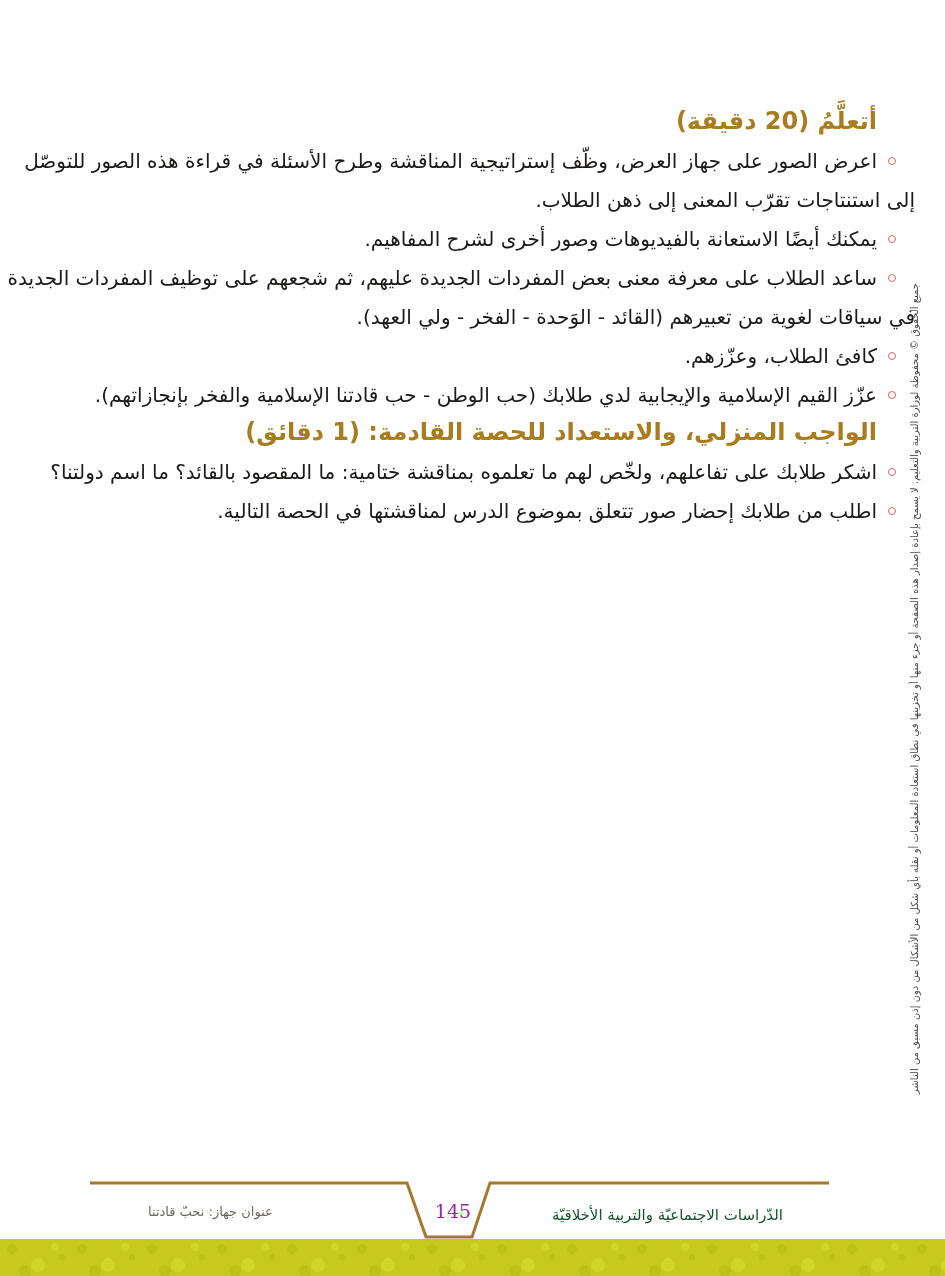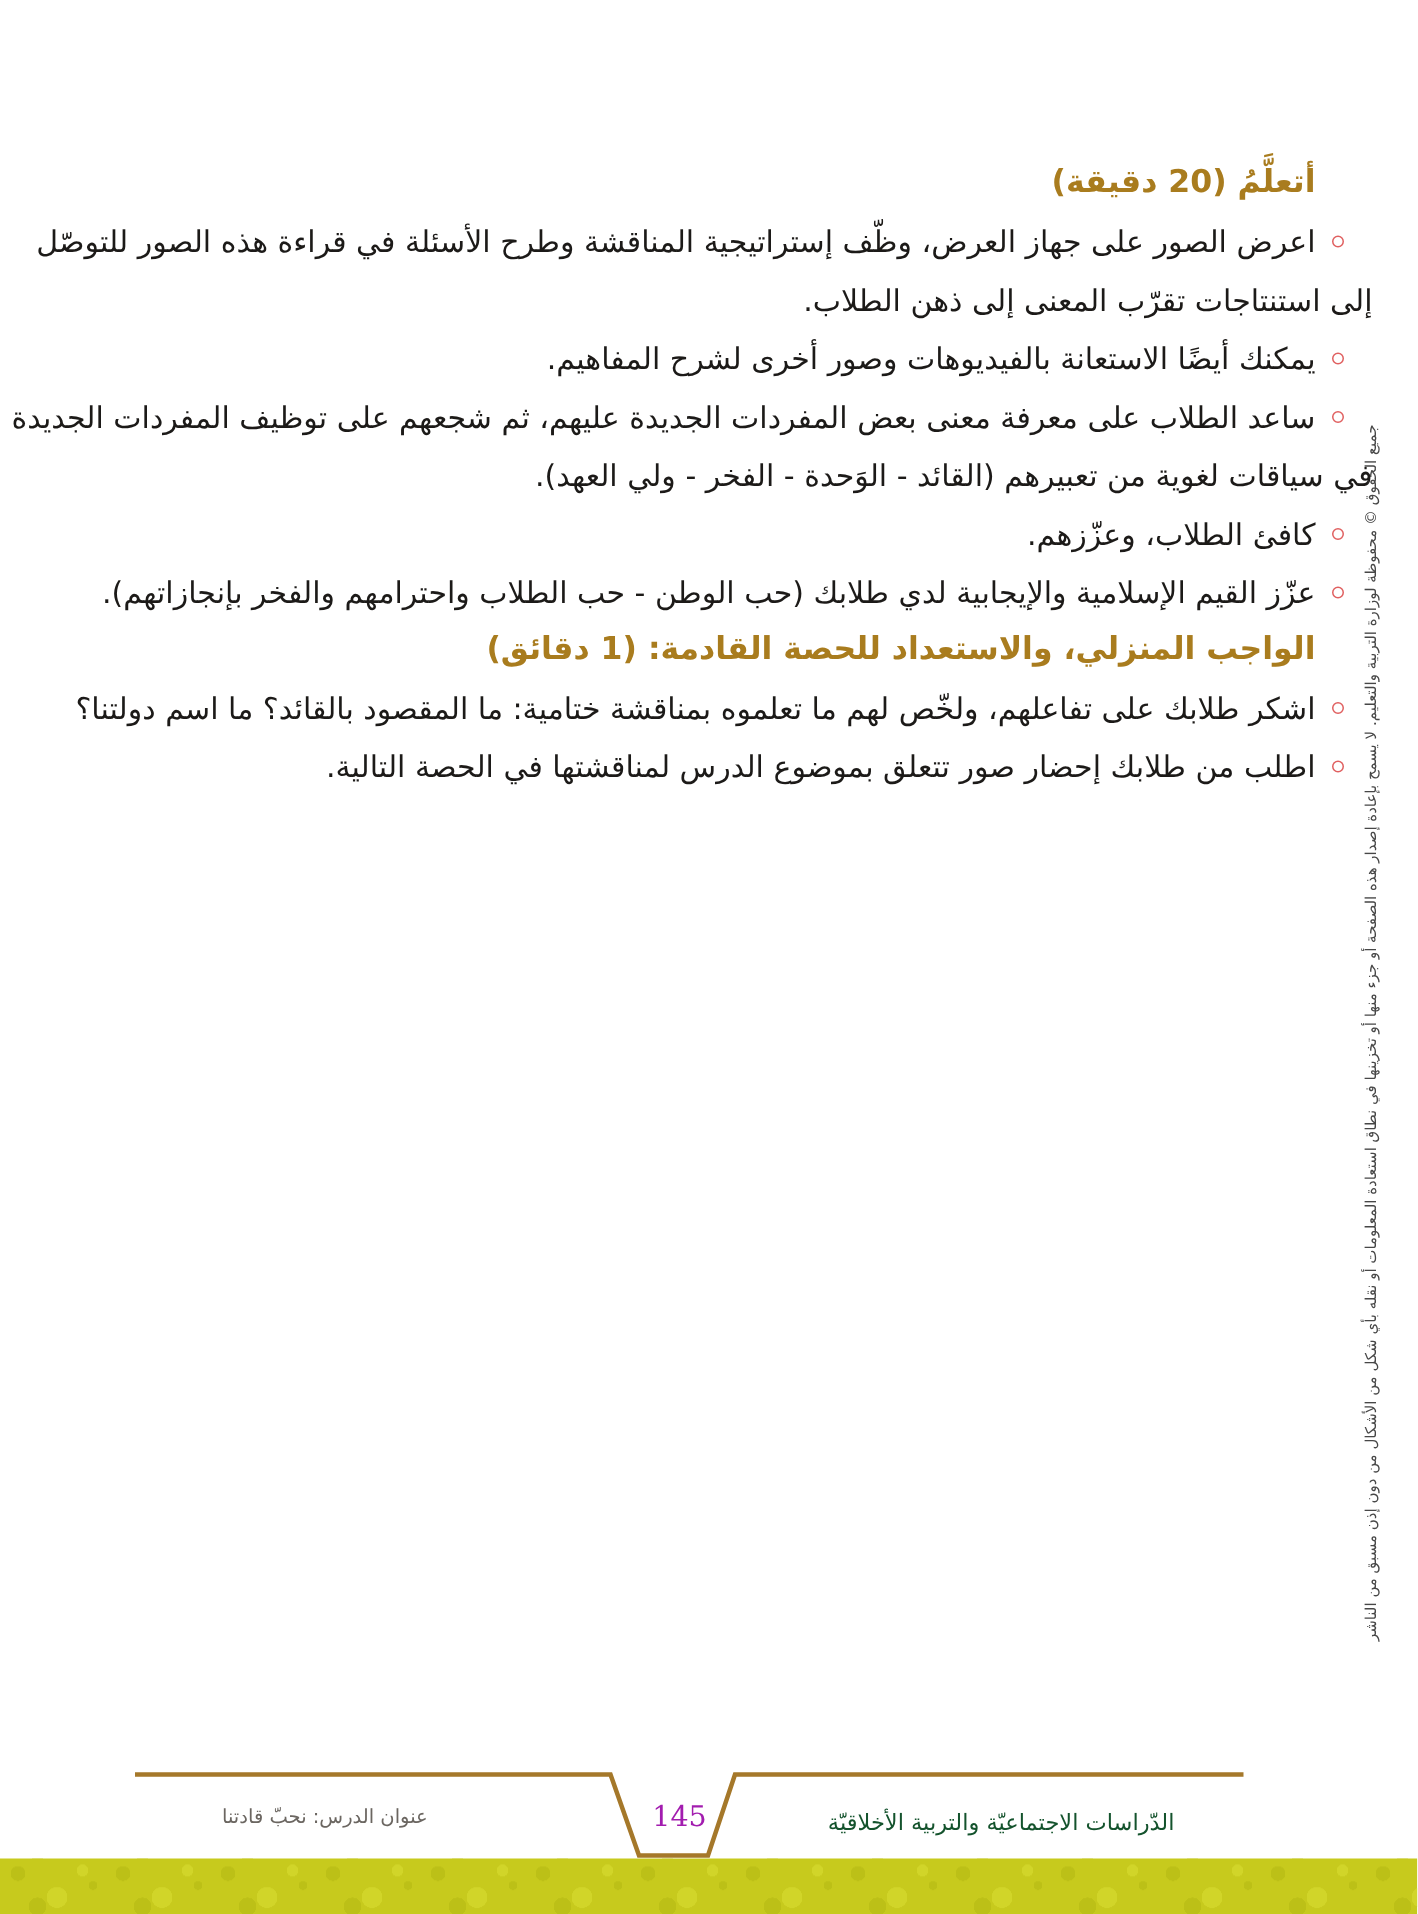--- a/index.html
+++ b/index.html
@@ -2,21 +2,21 @@
 <html lang="ar" dir="rtl"><head>
 <meta charset="utf-8">
 <style>
   html,body { margin:0; padding:0; background:#ffffff; }
   .page {
     position:relative; width:945px; height:1276px; background:#ffffff;
     font-family:"DejaVu Sans", sans-serif; direction:rtl; overflow:hidden;
   }
   .content { position:absolute; top:104px; right:68px; left:90px; }
   h2.sec {
-    font-size:21px; font-weight:bold; color:#a97c1e;
+    font-size:24px; font-weight:bold; color:#a97c1e;
     line-height:34px; margin:0 0 4px 0; text-align:right;
   }
   .sec2 { margin-top:43px; }
   ul.blist { list-style:none; margin:0; padding:0; }
   li.bitem { position:relative; }
   .ln { font-size:20px; line-height:39px; color:#1c1a18; }
   .ln-j { text-align:justify; text-align-last:justify; white-space:nowrap; }
   .ln-c { text-align:right; position:relative; right:-38px; white-space:nowrap; }
   .ln-r { text-align:right; white-space:nowrap; }
   .ring {
@@ -72,21 +72,21 @@
             <span class="ring"></span>
             <div class="ln ln-j">ساعد الطلاب على معرفة معنى بعض المفردات الجديدة عليهم، ثم شجعهم على توظيف المفردات الجديدة</div>
             <div class="ln ln-c">في سياقات لغوية من تعبيرهم (القائد - الوَحدة - الفخر - ولي العهد).</div>
           </li>
           <li class="bitem">
             <span class="ring"></span>
             <div class="ln ln-r">كافئ الطلاب، وعزّزهم.</div>
           </li>
           <li class="bitem">
             <span class="ring"></span>
-            <div class="ln ln-r">عزّز القيم الإسلامية والإيجابية لدي طلابك (حب الوطن - حب الطلاب واحترامهم والفخر بإنجازاتهم).</div>
+            <div class="ln ln-r">عزّز القيم الإسلامية والإيجابية لدي طلابك (حب الوطن - حب قادتنا الإسلامية والفخر بإنجازاتهم).</div>
           </li>
         </ul>
     </section>
 
     <section>
       <h2 class="sec sec2">الواجب المنزلي، والاستعداد للحصة القادمة: (1 دقائق)</h2>
       <ul class="blist">
           <li class="bitem">
             <span class="ring"></span>
             <div class="ln ln-r">اشكر طلابك على تفاعلهم، ولخّص لهم ما تعلموه بمناقشة ختامية: ما المقصود بالقائد؟ ما اسم دولتنا؟</div>
@@ -101,19 +101,19 @@
   </div>
 
   <div class="vcopy">جميع الحقوق © محفوظة لوزارة التربية والتعليم. لا يسمح بإعادة إصدار هذه الصفحة أو جزء منها أو تخزينها في نطاق استعادة المعلومات أو نقله بأي شكل من الأشكال من دون إذن مسبق من الناشر</div>
 
   <svg class="frule" width="750" height="64" viewBox="0 0 750 64" aria-hidden="true">
     <path d="M5 5 H322 L341 59 H387 L405 5 H744" fill="none" stroke="#a5782a" stroke-width="3"></path>
   </svg>
 
   <div class="pagenum">145</div>
 
-  <div class="f-left">عنوان الدرس: نحبّ قادتنا</div>
+  <div class="f-left">عنوان جهاز: نحبّ قادتنا</div>
 
   <div class="f-right">الدّراسات الاجتماعيّة والتربية الأخلاقيّة</div>
 
   <div class="band"></div>
 
 </div>
 
 </body></html>

